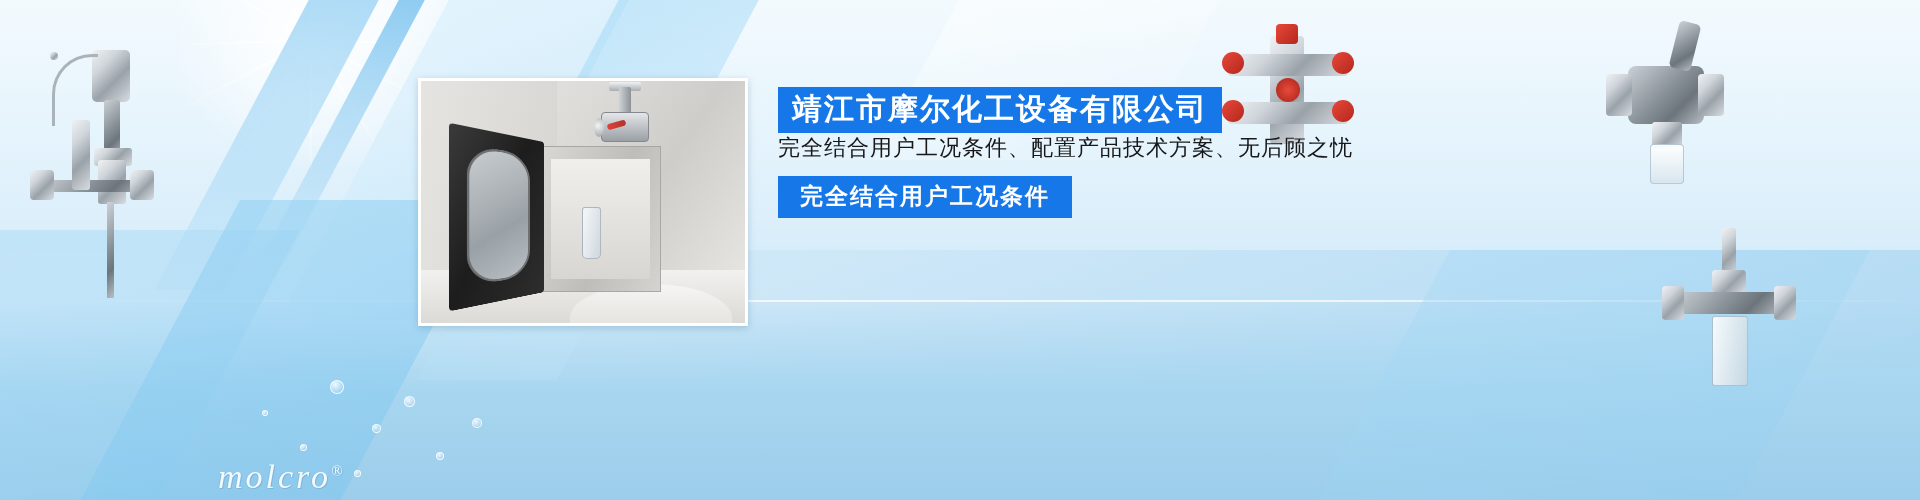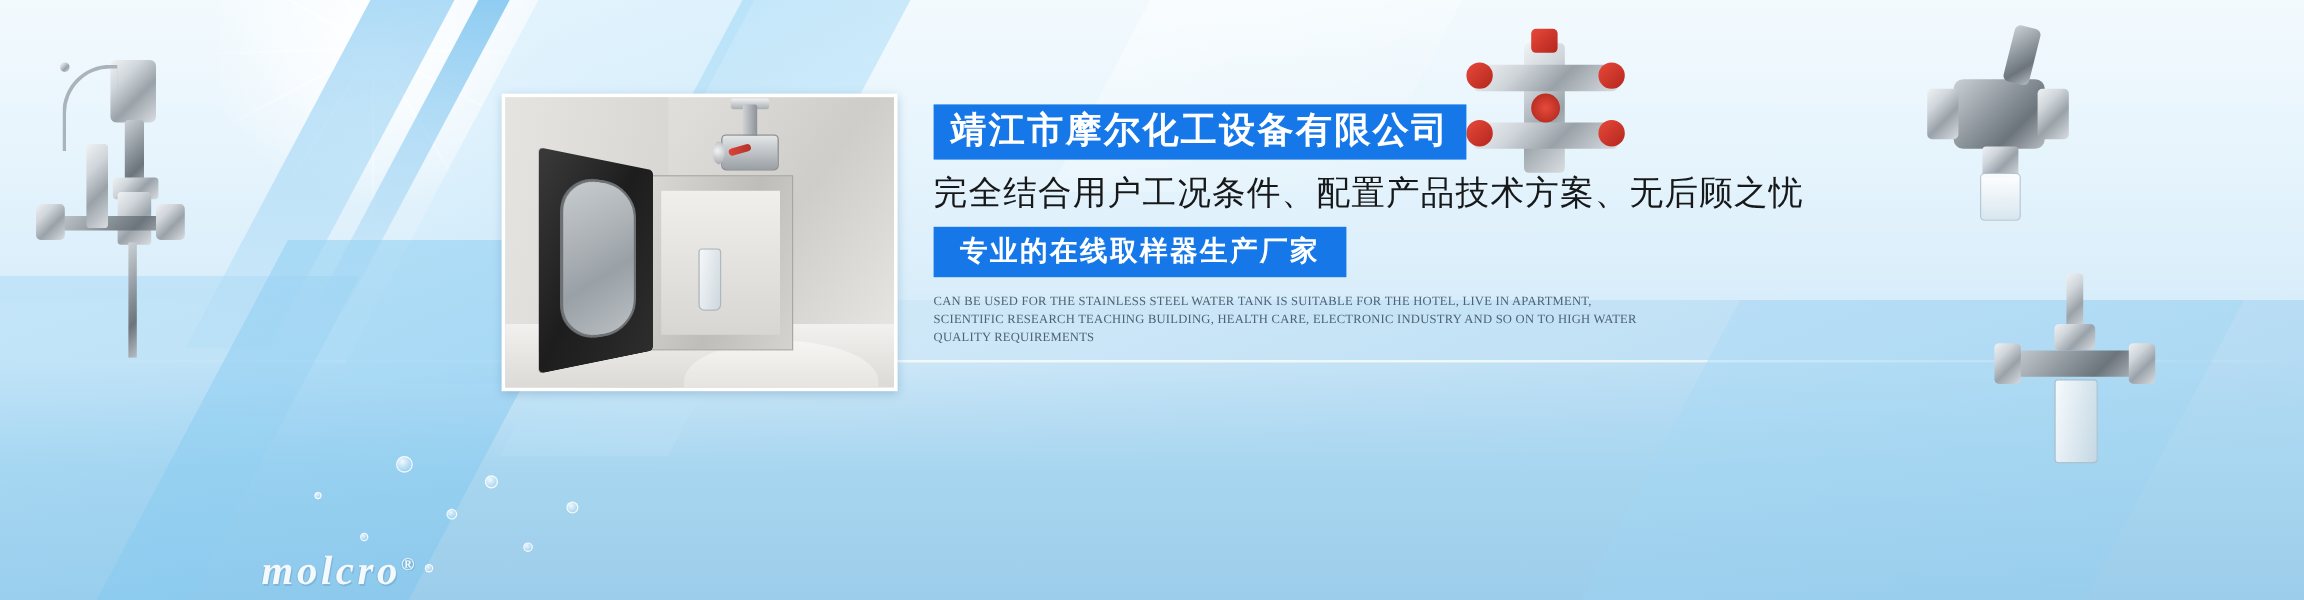--- a/index.html
+++ b/index.html
@@ -135,22 +135,21 @@
   .headline-bar {
     display: inline-block; margin-top: 9px;
     background: #1678e8; padding: 5px 14px 7px 14px;
   }
   .headline-bar .txt {
     font-size: 30px; font-weight: 700; color: #ffffff;
     letter-spacing: 2px; white-space: nowrap; line-height: 34px;
   }
 
   .sub-line {
-    margin-top: 13px;
-    font-size: 28px; font-weight: 400; color: #16181a;
+    font-size: 22px; font-weight: 400; color: #16181a;
     letter-spacing: 1px; white-space: nowrap; line-height: 30px;
   }
 
   .cta-bar {
     display: inline-block; margin-top: 13px;
     background: #1678e8; padding: 6px 22px 8px 22px;
   }
   .cta-bar .txt {
     font-size: 23px; font-weight: 700; color: #ffffff;
     letter-spacing: 2px; white-space: nowrap; line-height: 28px;
@@ -161,21 +160,21 @@
     font-family: "Liberation Serif", "DejaVu Serif", serif;
     font-size: 10.5px; line-height: 15px;
     color: #4e6274; letter-spacing: .2px;
     text-transform: uppercase;
   }
 
   
   .watermark {
     position: absolute; left: 218px; top: 458px;
     font-family: "Liberation Serif", "DejaVu Serif", serif;
-    font-size: 34px; font-weight: 700; font-style: italic;
+    font-size: 34px; font-weight: 400; font-style: italic;
     letter-spacing: 3px;
     color: rgba(255,255,255,.92);
     text-shadow: 1px 1px 0 rgba(120,175,215,.75), -1px 0 0 rgba(120,175,215,.45);
   }
   .watermark sup { font-size: 15px; vertical-align: super; letter-spacing: 0; }
 </style>
 </head>
 <body>
 
 <div class="banner">
@@ -285,23 +284,22 @@
   <div class="text-block">
 
 
     <div class="headline-bar">
       <div class="txt">靖江市摩尔化工设备有限公司</div>
     </div>
 
     <div class="sub-line">完全结合用户工况条件、配置产品技术方案、无后顾之忧</div>
 
     <div class="cta-bar">
-      <div class="txt">专业的在线取样器生产厂家</div>
+      <div class="txt">完全结合用户工况条件</div>
     </div>
 
-    <div class="en-copy">CAN BE USED FOR THE STAINLESS STEEL WATER TANK IS SUITABLE FOR THE HOTEL, LIVE IN APARTMENT, SCIENTIFIC RESEARCH TEACHING BUILDING, HEALTH CARE, ELECTRONIC INDUSTRY AND SO ON TO HIGH WATER QUALITY REQUIREMENTS</div>
   </div>
 
   <div class="watermark">
     <span>molcro</span><sup>®</sup>
   </div>
 
 </div>
 
 </body></html>

